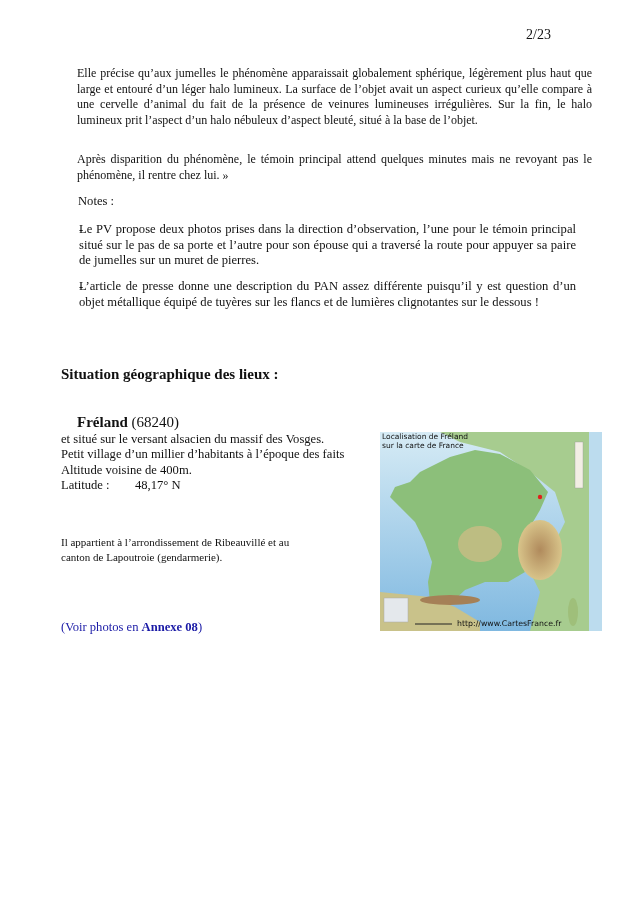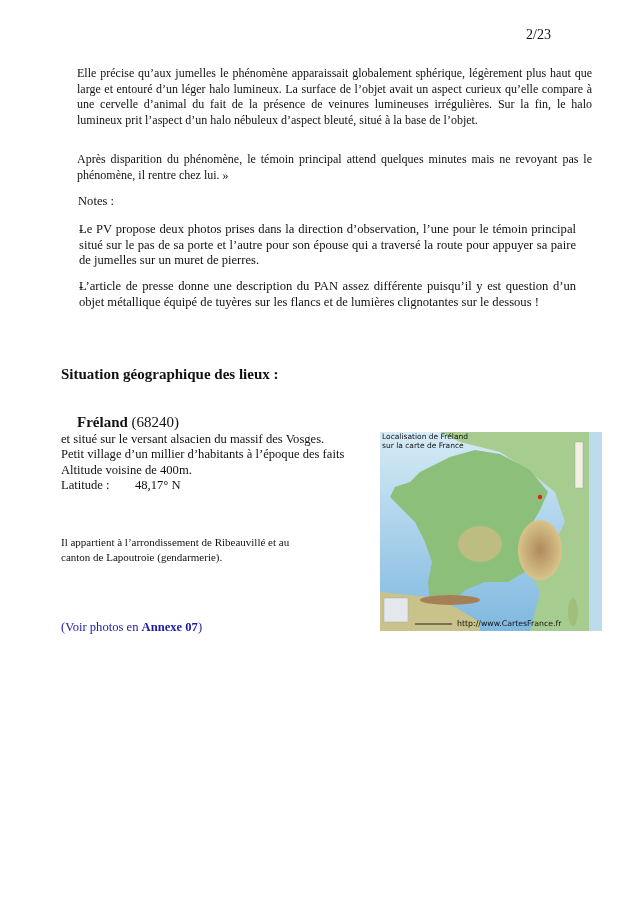--- a/index.html
+++ b/index.html
@@ -70,21 +70,21 @@
     <span class="lat-val">48,17° N</span>
   </div>
 </div>
 
 <div class="adm">
   <div>Il appartient à l’arrondissement de Ribeauvillé et au</div>
   <div>canton de Lapoutroie (gendarmerie).</div>
 </div>
 
 <div class="annex">
-  <span>(Voir photos en </span><b>Annexe 07</b><span>)</span>
+  <span>(Voir photos en </span><b>Annexe 08</b><span>)</span>
 </div>
 
 <div class="map">
   <svg width="209" height="199" viewBox="0 0 209 199">
     <defs>
       <linearGradient id="seaG" x1="0" y1="0" x2="0" y2="1">
         <stop offset="0" stop-color="#d6ebf5"></stop>
         <stop offset="1" stop-color="#7fb8e0"></stop>
       </linearGradient>
       <radialGradient id="mtnG" cx="0.5" cy="0.5" r="0.5">

